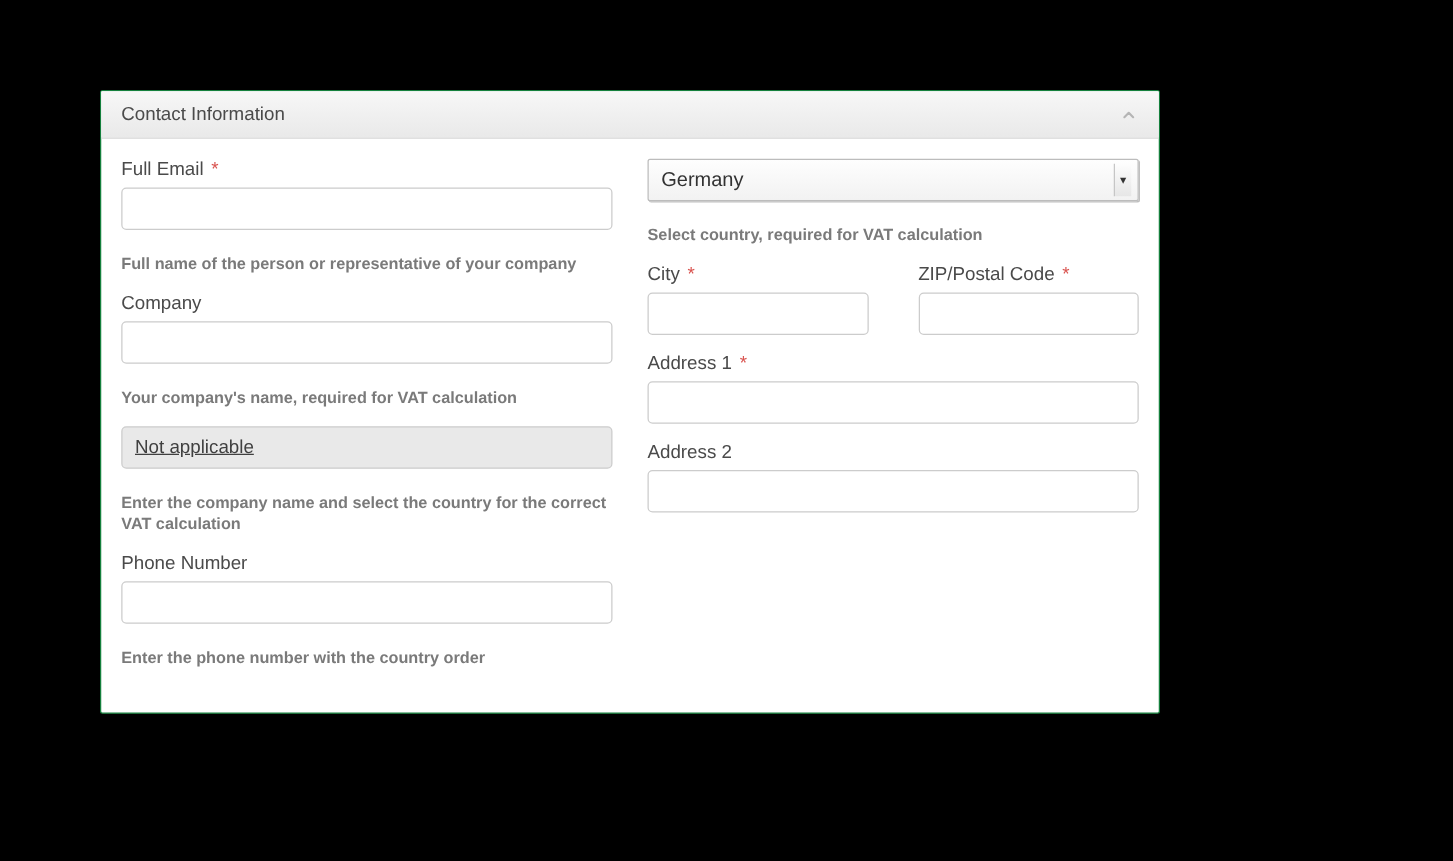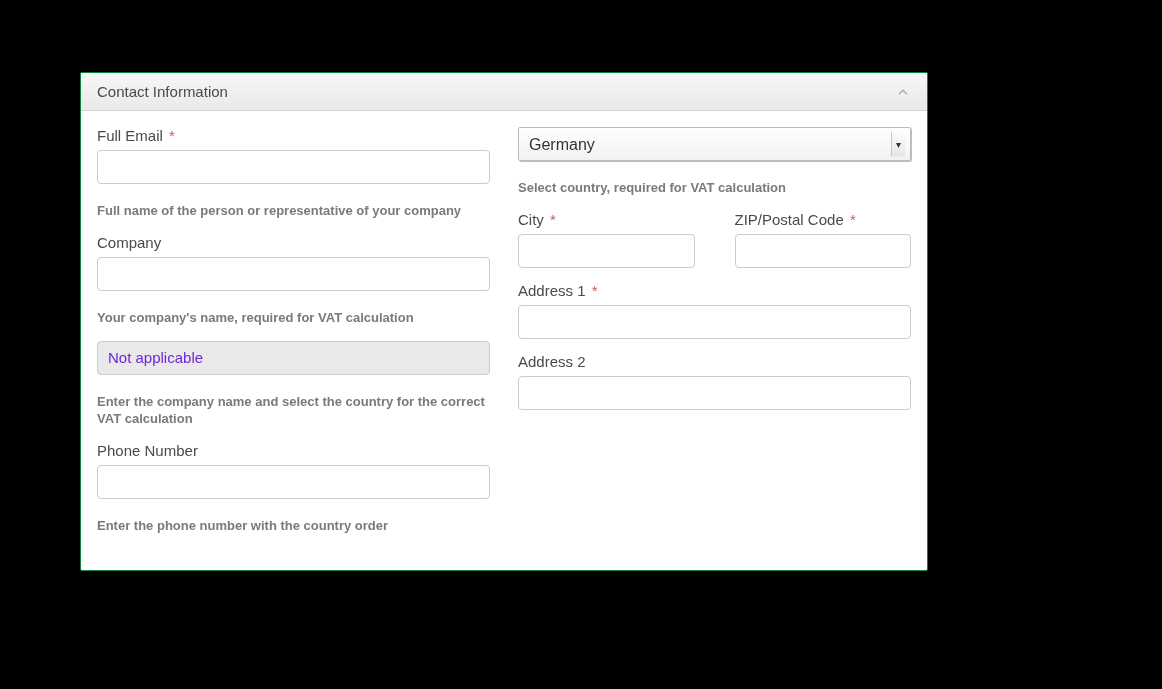--- a/index.html
+++ b/index.html
@@ -74,21 +74,22 @@
       padding: 6px 10px;
       font-size: 15px;
       color: #555;
       background: #fff;
       border: 1px solid #ccc;
       border-radius: 4px;
       outline: none;
     }
     .text-input[disabled] {
       background: #e9e9e9;
-      color: #6d28d9;
+      color: #404040;
+      text-decoration: underline;
     }
     .select-wrap {
       position: relative;
     }
     .select-input {
       appearance: none;
       padding: 4px 45px 4px 10px;
       background: linear-gradient(to bottom, #fefefe, #f2f2f2);
       border: 1px solid #bcbcbc;
       box-shadow: 1px 1px 0 rgba(0,0,0,0.25);

